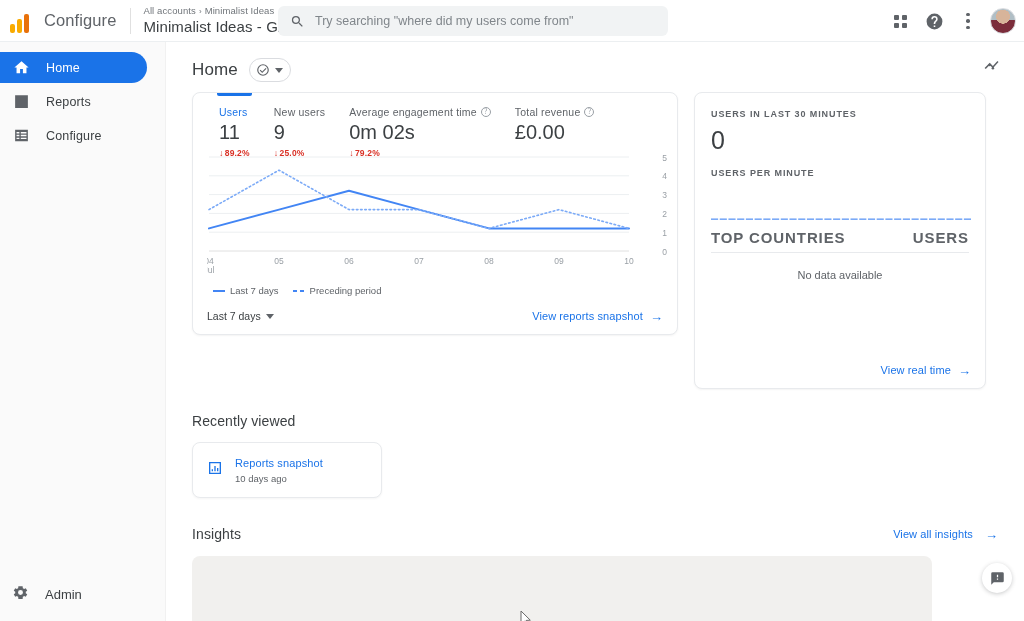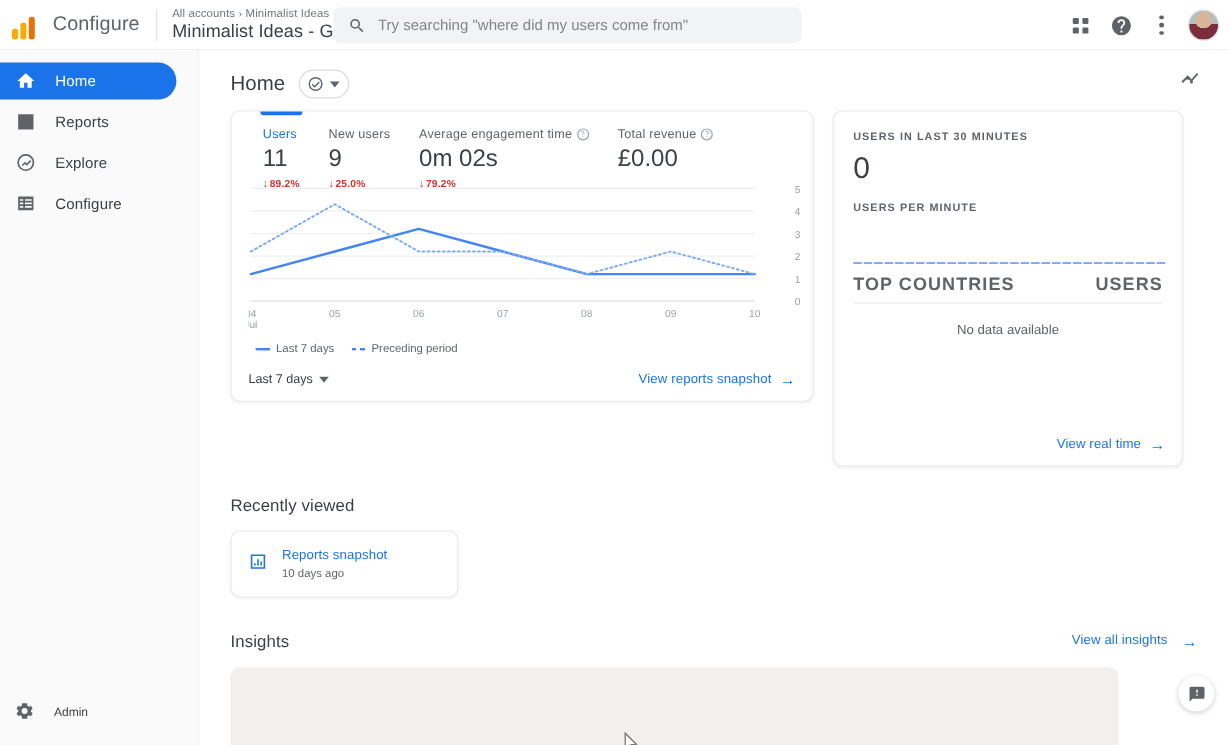--- a/index.html
+++ b/index.html
@@ -82,21 +82,21 @@
     font-size: 12.5px; color: #3c4043; letter-spacing: .15px;
   }
   .nav-item.active { background: #1a73e8; color: #fff; }
   .nav-item .ni { width: 18px; height: 18px; display: flex; align-items: center; justify-content: center; }
   .nav-item svg { width: 17px; height: 17px; fill: #5f6368; }
   .nav-item.active svg { fill: #ffffff; }
   .nav-top { padding-top: 7px; }
   .admin-item {
     position: absolute; bottom: 12px; left: 0; width: 166px;
     height: 30px; display: flex; align-items: center; gap: 16px; padding-left: 12px;
-    font-size: 10px; color: #3c4043; cursor: pointer;
+    font-size: 13px; color: #3c4043; cursor: pointer;
   }
   .admin-item svg { width: 17px; height: 17px; fill: #5f6368; }
 
   
   .main {
     position: absolute; left: 166px; top: 42px; width: 858px; height: 579px;
     background: #fff; overflow: hidden;
   }
   .page-head {
     display: flex; align-items: center; height: 44px; padding: 0 26px; margin-top: 6px;
@@ -274,28 +274,20 @@
       </span>
       <span>Home</span>
     </div>
     <div class="nav-item">
       <span class="ni">
         <svg viewBox="0 0 24 24">
             <path d="M3 3h18v18H3zm4 12h2v3H7zm4-6h2v9h-2zm4 3h2v6h-2z"></path>
           </svg>
       </span>
       <span>Reports</span>
-    </div>
-    <div class="nav-item">
-      <span class="ni">
-        <svg viewBox="0 0 24 24">
-            <path d="M12 2a10 10 0 1 0 0 20 10 10 0 0 0 0-20m0 18a8 8 0 1 1 0-16 8 8 0 0 1 0 16m-5-5 4-4 2.2 2.2L17 9l1.4 1.4-5.2 5.3-2.2-2.2L8.4 16z"></path>
-          </svg>
-      </span>
-      <span>Explore</span>
     </div>
     <div class="nav-item">
       <span class="ni">
         <svg viewBox="0 0 24 24">
             <path d="M3 4h18v16H3zm2 3v2h4V7zm0 4v2h4v-2zm0 4v2h4v-2zm6-8v2h8V7zm0 4v2h8v-2zm0 4v2h8v-2z"></path>
           </svg>
       </span>
       <span>Configure</span>
     </div>
   </div>

